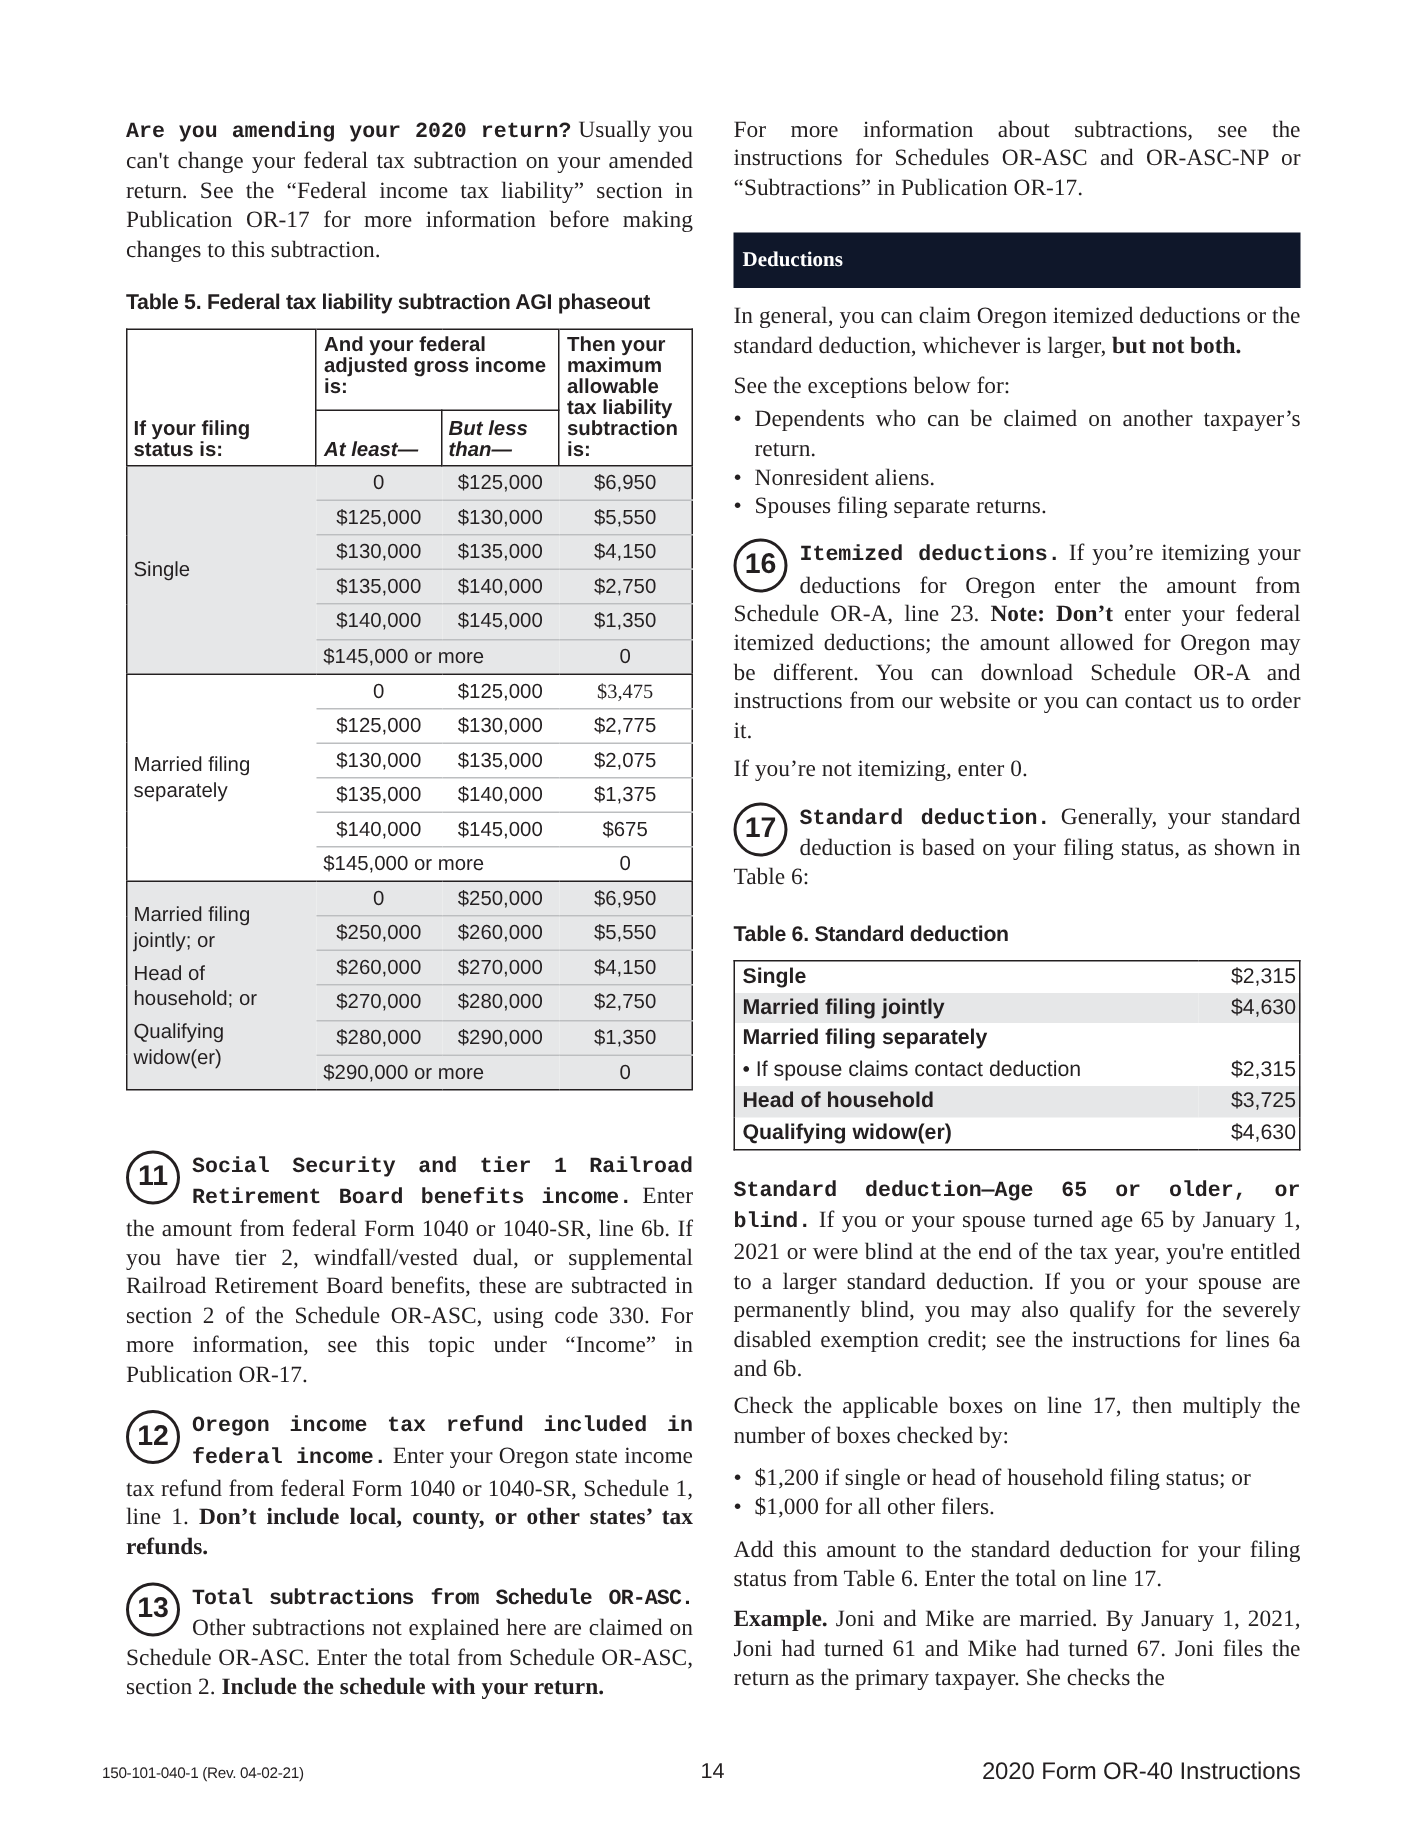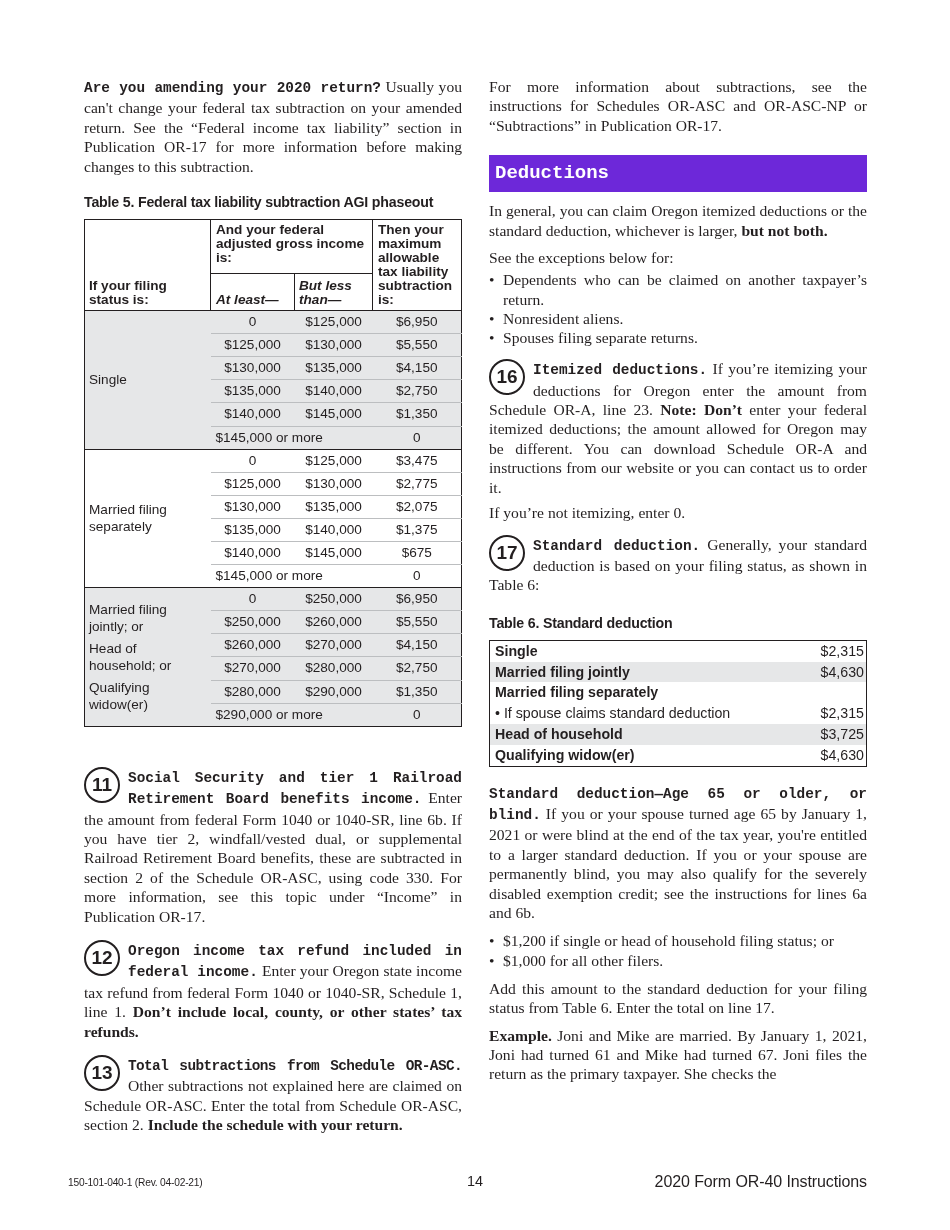--- a/index.html
+++ b/index.html
@@ -26,21 +26,21 @@
   .t5 tr.grp-plain td { background: #ffffff; border-bottom-color: #bcbec0; }
   .t5 tr.grp-shaded td.c { border-bottom: 1px solid #ffffff; }
   .t5 td.status { vertical-align: middle; padding-left: 4px; border-right: 0; line-height: 17px; }
   .t5 td.c { text-align: center; }
   .t5 tr.grp-end td { border-bottom: 1px solid #231f20 !important; }
   .t5 td.span-left { text-align: left; padding-left: 5px; }
 
   .item { margin-top: 0; }
   .num-circle { float: left; width: 36px; height: 36px; border: 2px solid #231f20; border-radius: 50%; box-sizing: border-box; font-family: "Liberation Sans", sans-serif; font-weight: bold; font-size: 19px; line-height: 32px; text-align: center; margin: 0 8px 0 0; }
 
-  .banner { background: #6d28d9; color: #ffffff; font-family: Liberation Mono, monospace; font-weight: bold; font-size: 19px; height: 37px; line-height: 37px; padding-left: 6px; margin-top: 20px; margin-bottom: 9px; }
+  .banner { background: #0f172a; color: #ffffff; font-family: Liberation Serif, serif; font-weight: bold; font-size: 14px; height: 37px; line-height: 37px; padding-left: 6px; margin-top: 20px; margin-bottom: 9px; }
   ul.bul { margin: 0; padding: 0; list-style: none; }
   ul.bul li { font-family: "Liberation Serif", serif; font-size: 15.6px; line-height: 19.2px; padding-left: 14px; text-indent: -14px; text-align: justify; }
   ul.bul li::before { content: "\2022"; display: inline-block; width: 14px; text-indent: 0; }
 
   table.t6 { width: 378px; border-collapse: collapse; border: 1px solid #231f20; font-family: "Liberation Sans", sans-serif; font-size: 14.2px; }
   .t6 td { height: 20.8px; line-height: 20.8px; padding: 0 2px 0 5px; }
   .t6 td.amt { text-align: right; padding-right: 2px; }
   .t6 tr.shaded td { background: #e6e7e8; }
   .t6 td.bold { font-weight: bold; }
 
@@ -101,21 +101,21 @@
         <tr class="grp-shaded grp-end">
           <td colspan="2" class="span-left">$145,000 or more</td>
           <td class="c">0</td>
         </tr>
         <tr class="grp-plain">
           <td class="status" rowspan="6" style="border-bottom: 1px solid rgb(35, 31, 32);">
             <div style="width: 110px;">Married filing separately</div>
           </td>
           <td class="c" style="border-bottom: 1px solid rgb(188, 190, 192);">0</td>
           <td class="c" style="border-bottom: 1px solid rgb(188, 190, 192);">$125,000</td>
-          <td class="c" style="border-bottom: 1px solid rgb(188, 190, 192);">$3,475</td>
+          <td class="c" style="border-bottom: 1px solid rgb(188, 190, 192); font-family: Liberation Serif, serif;">$3,475</td>
         </tr>
         <tr class="grp-plain">
           <td class="c" style="border-bottom: 1px solid rgb(188, 190, 192);">$125,000</td>
           <td class="c" style="border-bottom: 1px solid rgb(188, 190, 192);">$130,000</td>
           <td class="c" style="border-bottom: 1px solid rgb(188, 190, 192);">$2,775</td>
         </tr>
         <tr class="grp-plain">
           <td class="c" style="border-bottom: 1px solid rgb(188, 190, 192);">$130,000</td>
           <td class="c" style="border-bottom: 1px solid rgb(188, 190, 192);">$135,000</td>
           <td class="c" style="border-bottom: 1px solid rgb(188, 190, 192);">$2,075</td>
@@ -232,38 +232,39 @@
         </tr>
         <tr class="shaded">
           <td class="bold">Married filing jointly</td>
           <td class="amt">$4,630</td>
         </tr>
         <tr>
           <td class="bold">Married filing separately</td>
           <td class="amt"></td>
         </tr>
         <tr>
-          <td>• If spouse claims standard deduction</td>
+          <td>• If spouse claims contact deduction</td>
           <td class="amt">$2,315</td>
         </tr>
         <tr class="shaded">
           <td class="bold">Head of household</td>
           <td class="amt">$3,725</td>
         </tr>
         <tr>
           <td class="bold">Qualifying widow(er)</td>
           <td class="amt">$4,630</td>
         </tr>
       </tbody>
   </table>
 
   <div style="height:16px"></div>
 
   <p><b class="sb">Standard deduction—Age 65 or older, or blind.</b><span> If you or your spouse turned age 65 by January 1, 2021 or were blind at the end of the tax year, you're entitled to a larger standard deduction. If you or your spouse are permanently blind, you may also qualify for the severely disabled exemption credit; see the instructions for lines 6a and 6b.</span></p>
 
+  <p style="margin-top:6px">Check the applicable boxes on line 17, then multiply the number of boxes checked by:</p>
 
   <ul class="bul" id="multipliers-list" style="margin-top:9px">
       <li>$1,200 if single or head of household filing status; or</li>
       <li>$1,000 for all other filers.</li>
     </ul>
 
   <p style="margin-top:9px">Add this amount to the standard deduction for your filing status from Table 6. Enter the total on line 17.</p>
 
   <p style="margin-top:8px"><b class="rb">Example.</b><span> Joni and Mike are married. By January 1, 2021, Joni had turned 61 and Mike had turned 67. Joni files the return as the primary taxpayer. She checks the</span></p>
 </div>

